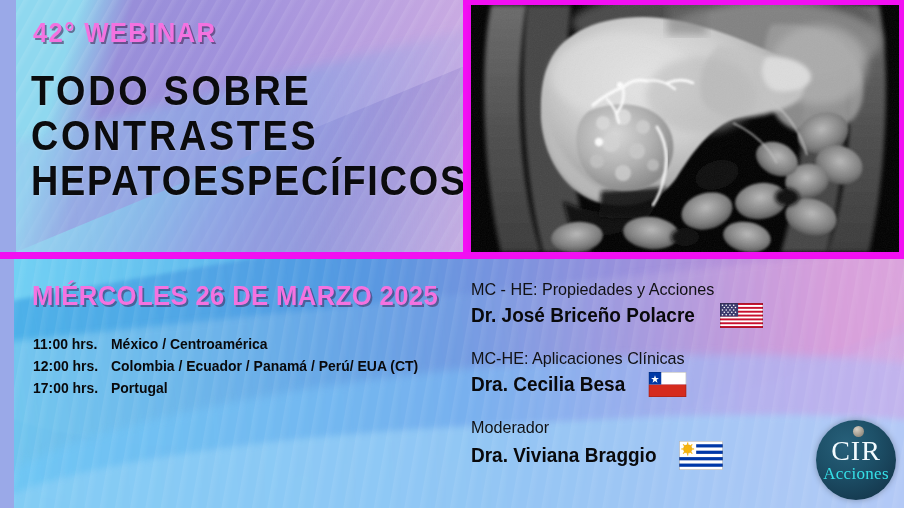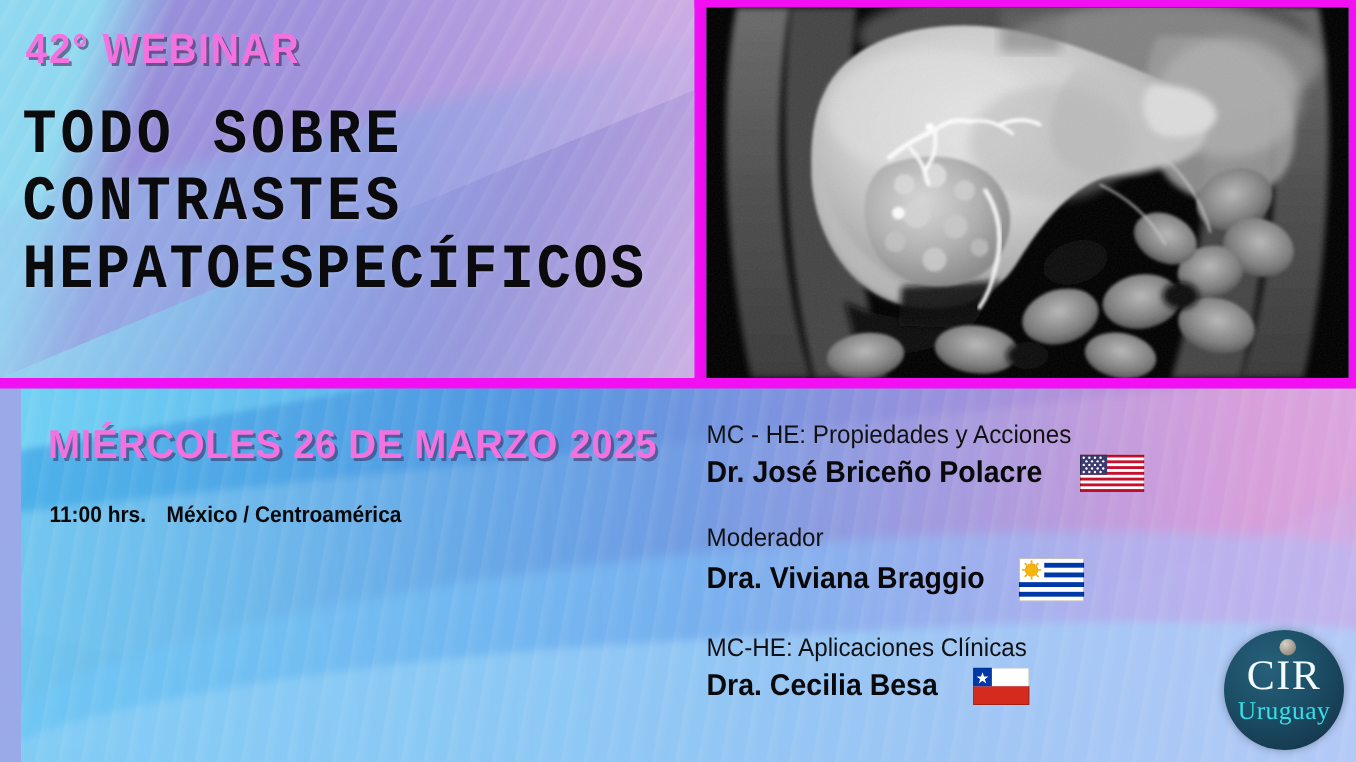--- a/index.html
+++ b/index.html
@@ -13,21 +13,21 @@
     background: #9aa9e8;
   }
 
   
   .top-half {
     position: absolute; left: 0; top: 0;
     width: 904px; height: 252px;
     overflow: hidden;
   }
   .left-panel {
-    position: absolute; left: 0; top: 0;
+    position: absolute; left: 16px; top: 0;
     width: 463px; height: 252px;
     overflow: hidden;
     background:
       linear-gradient(118deg,
         #8fd8ef 0%, #8fd8ef 26%,
         #86c9ec 33%,
         #8ab4e6 42%,
         #9a9ae0 52%,
         #a48ed8 62%,
         #ab8fd6 72%,
@@ -65,21 +65,20 @@
     color: #f472e0;
     font-stretch: condensed;
     transform: scaleX(.92);
     transform-origin: left center;
     text-shadow: 2px 2px 0 rgba(60,30,80,.55);
     white-space: nowrap;
   }
   .title-block {
     position: absolute; left: 15px; top: 68px;
     width: 450px;
-    font-family: Liberation Mono, monospace;
   }
   .title-line {
     color: #0b0b0d;
     font-size: 42px;
     font-weight: 700;
     line-height: 45px;
     letter-spacing: 3.0px;
     font-stretch: condensed;
     transform: scaleX(.90);
     transform-origin: left center;
@@ -443,20 +442,28 @@
     <div class="bw bw5"></div>
     <div class="bstreaks"></div>
 
     <div class="date-line">MIÉRCOLES 26 DE MARZO 2025</div>
 
     <div class="schedule">
       <div class="sched-row">
         <span class="sched-time">11:00 hrs.</span>
         <span class="sched-regions">México / Centroamérica</span>
       </div>
+      <div class="sched-row">
+        <span class="sched-time">12:00 hrs.</span>
+        <span class="sched-regions">Colombia / Ecuador / Panamá / Perú/ EUA (CT)</span>
+      </div>
+      <div class="sched-row">
+        <span class="sched-time">17:00 hrs.</span>
+        <span class="sched-regions">Portugal</span>
+      </div>
     </div>
 
     <div class="speakers">
 
       <div>
         <div class="spk-topic">MC - HE: Propiedades y Acciones</div>
         <div class="spk-name-row">
           <span class="spk-name">Dr. José Briceño Polacre</span>
           <svg class="flag" width="43" height="25" viewBox="0 0 38 22">
             <rect width="38" height="22" fill="#fff"></rect>
@@ -491,20 +498,34 @@
                 <circle cx="5.5" cy="10.3" r=".7"></circle>
               <circle cx="8.8" cy="10.3" r=".7"></circle>
                 <circle cx="12.1" cy="10.3" r=".7"></circle>
             </g>
             <rect x=".3" y=".3" width="37.4" height="21.4" fill="none" stroke="#000" stroke-opacity=".25" stroke-width=".6"></rect>
           </svg>
         </div>
       </div>
 
       <div>
+        <div class="spk-topic">MC-HE: Aplicaciones Clínicas</div>
+        <div class="spk-name-row">
+          <span class="spk-name">Dra. Cecilia Besa</span>
+          <svg class="flag" width="43" height="25" viewBox="0 0 36 24">
+            <rect width="36" height="12" fill="#fff"></rect>
+            <rect y="12" width="36" height="12" fill="#d52b1e"></rect>
+            <rect width="12" height="12" fill="#0039a6"></rect>
+            <polygon fill="#fff" points="6,3.1 6.95,5.8 9.8,5.8 7.5,7.5 8.4,10.2 6,8.55 3.6,10.2 4.5,7.5 2.2,5.8 5.05,5.8"></polygon>
+            <rect x=".3" y=".3" width="35.4" height="23.4" fill="none" stroke="#000" stroke-opacity=".25" stroke-width=".6"></rect>
+          </svg>
+        </div>
+      </div>
+
+      <div>
         <div class="spk-topic">Moderador</div>
         <div class="spk-name-row">
           <span class="spk-name">Dra. Viviana Braggio</span>
           <svg class="flag" width="44" height="29" viewBox="0 0 36 24">
             <rect width="36" height="24" fill="#fff"></rect>
             <g fill="#0038a8">
               <rect x="14" y="2.67" width="22" height="2.67"></rect>
               <rect x="14" y="8" width="22" height="2.67"></rect>
               <rect x="0" y="13.33" width="36" height="2.67"></rect>
               <rect x="0" y="18.67" width="36" height="2.67"></rect>
@@ -517,36 +538,22 @@
                 <line x1="-3.8" y1="-3.8" x2="3.8" y2="3.8"></line>
                 <line x1="-3.8" y1="3.8" x2="3.8" y2="-3.8"></line>
               </g>
               <circle r="2.4" fill="#f6b40e"></circle>
             </g>
             <rect x=".3" y=".3" width="35.4" height="23.4" fill="none" stroke="#000" stroke-opacity=".25" stroke-width=".6"></rect>
           </svg>
         </div>
       </div>
 
-      <div>
-        <div class="spk-topic">MC-HE: Aplicaciones Clínicas</div>
-        <div class="spk-name-row">
-          <span class="spk-name">Dra. Cecilia Besa</span>
-          <svg class="flag" width="43" height="25" viewBox="0 0 36 24">
-            <rect width="36" height="12" fill="#fff"></rect>
-            <rect y="12" width="36" height="12" fill="#d52b1e"></rect>
-            <rect width="12" height="12" fill="#0039a6"></rect>
-            <polygon fill="#fff" points="6,3.1 6.95,5.8 9.8,5.8 7.5,7.5 8.4,10.2 6,8.55 3.6,10.2 4.5,7.5 2.2,5.8 5.05,5.8"></polygon>
-            <rect x=".3" y=".3" width="35.4" height="23.4" fill="none" stroke="#000" stroke-opacity=".25" stroke-width=".6"></rect>
-          </svg>
-        </div>
-      </div>
-
     </div>
   </div>
 
   <div class="logo">
     <div class="logo-dot"></div>
     <div class="logo-cir">CIR</div>
-    <div class="logo-web">Uruguay</div>
+    <div class="logo-web">Acciones</div>
   </div>
 
 </div>
 
 </body></html>

